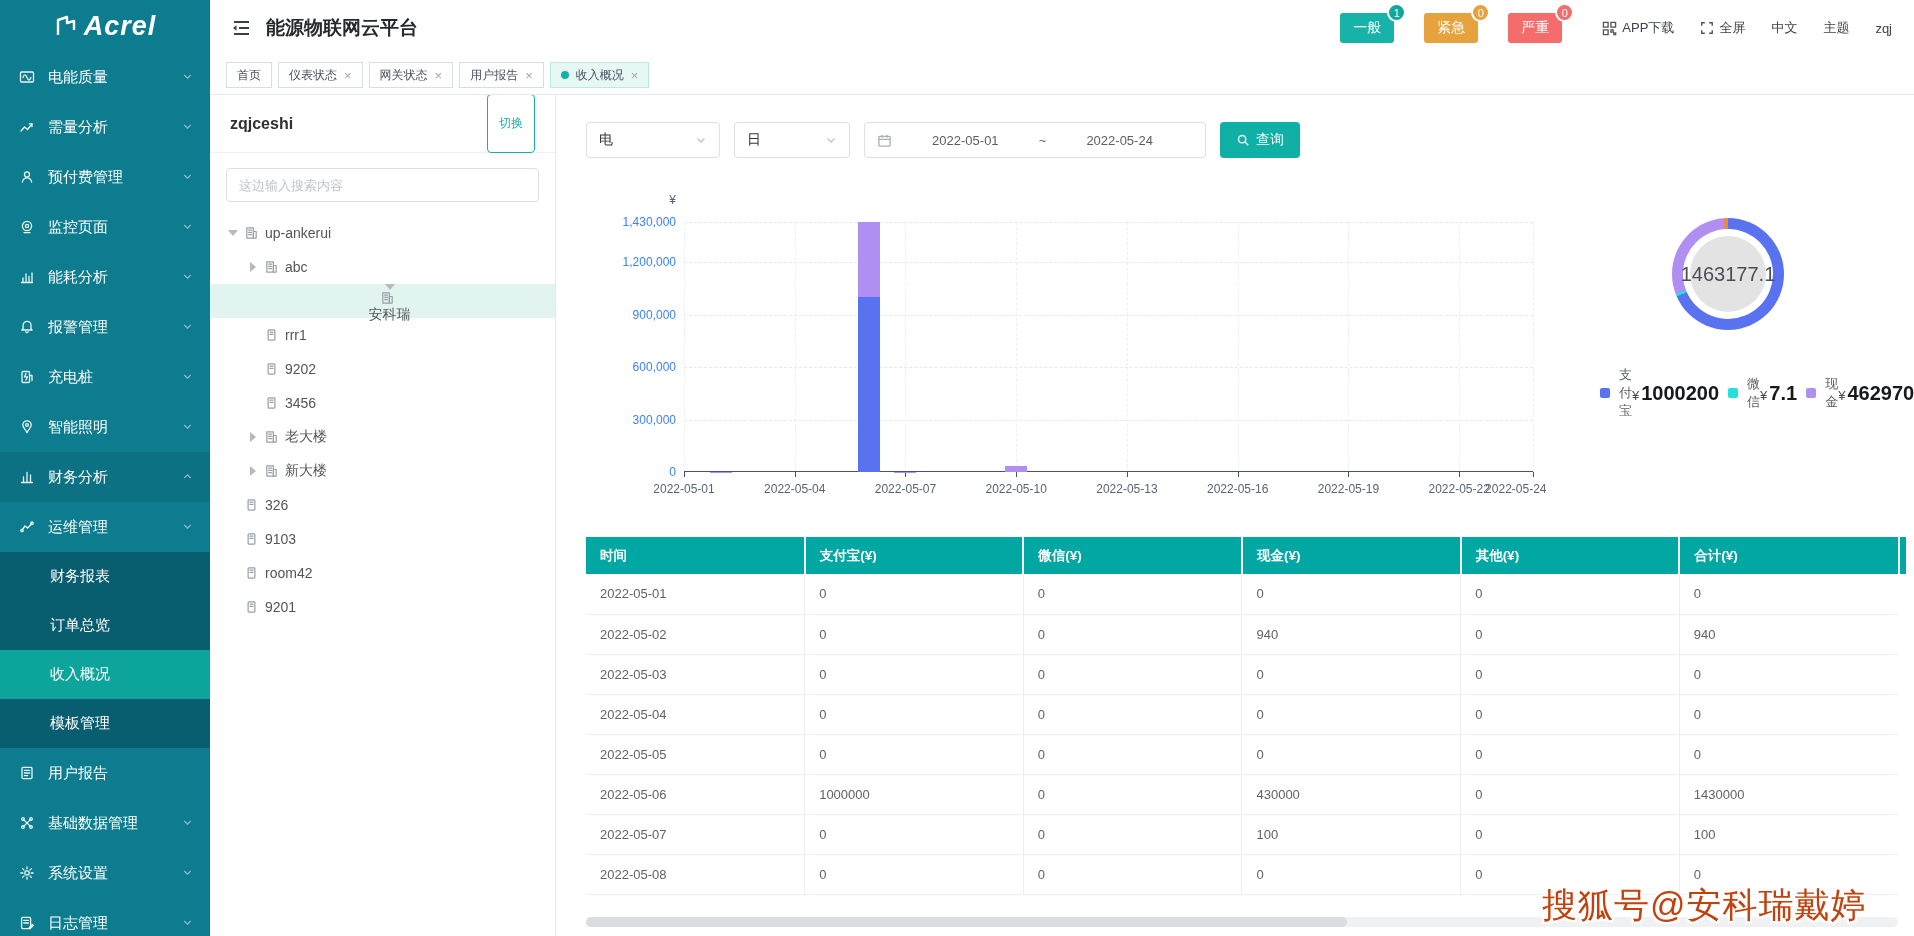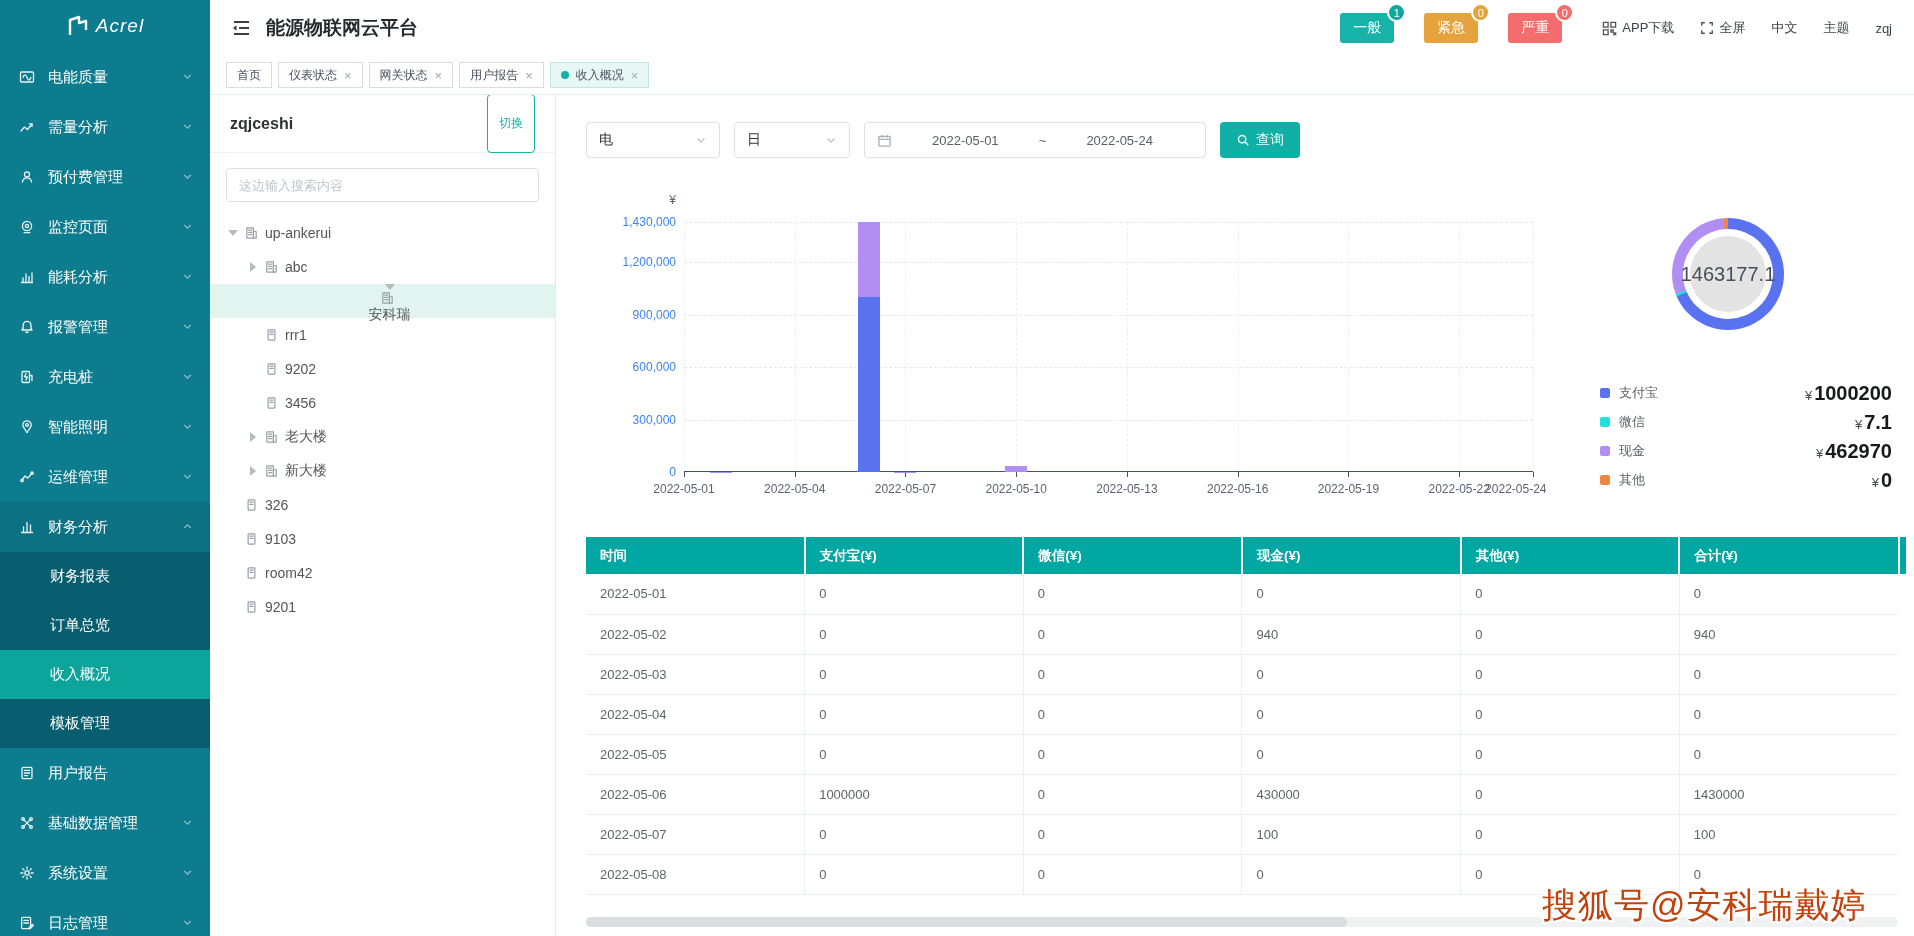--- a/index.html
+++ b/index.html
@@ -4,21 +4,21 @@
 <style>
   * { box-sizing: border-box; margin: 0; padding: 0; }
   html,body { width:1914px; height:936px; overflow:hidden; }
   body { font-family:"Liberation Sans","DejaVu Sans",sans-serif; display:flex; background:#fff; color:#333; }
   .ico { display:inline-flex; align-items:center; justify-content:center; }
   .ico svg { display:block; }
 
   
   .sidebar { width:210px; flex:0 0 210px; background:#0d7c8e; color:#fff; overflow:hidden; }
   .logo { height:52px; display:flex; align-items:center; justify-content:center; gap:6px; }
-  .logo-text { font-size:19px; font-weight:normal; font-style:italic; letter-spacing:1px; }
+  .logo-text { font-size:27px; font-weight:bold; font-style:italic; letter-spacing:1px; }
   .side-item { height:50px; display:flex; align-items:center; padding:0 16px 0 18px; font-size:15px; cursor:pointer; }
   .side-item .ico { width:18px; margin-right:12px; opacity:.92; }
   .side-lbl { flex:0 0 auto; }
   .chev { margin-left:auto; opacity:.65; }
   .side-item.expanded { background:#0c7183; }
   .submenu { background:#085d6e; }
   .sub-item { height:49px; display:flex; align-items:center; padding-left:50px; font-size:15px; cursor:pointer; }
   .sub-item.active { background:#0da49c; }
 
   
@@ -82,21 +82,21 @@
   .xlab { position:absolute; transform:translateX(-50%); font-size:12px; color:#5a6372; white-space:nowrap; }
 
   
   .donut { position:absolute; left:1116px; top:123px; width:112px; height:112px; }
   .ring { position:absolute; inset:0; border-radius:50%; }
   .ring-hole { position:absolute; inset:11px; border-radius:50%; background:#fff; }
   .ring-center { position:absolute; inset:18px; border-radius:50%; background:#e3e3e4; display:flex; align-items:center; justify-content:center; }
   .ring-total { font-size:20px; color:#4a4e55; white-space:nowrap; }
 
   
-  .legend { position:absolute; left:1044px; top:288px; width:292px; display:flex; flex-direction:column; gap:9px; }
+  .legend { position:absolute; left:1044px; top:288px; width:292px; display:flex; flex-direction:row; gap:9px; }
   .lg-row { display:flex; align-items:center; height:20px; }
   .lg-dot { width:10px; height:10px; border-radius:2px; margin-right:9px; flex:0 0 10px; }
   .lg-name { font-size:13px; color:#5a5e66; }
   .lg-val { margin-left:auto; font-size:20px; font-weight:700; color:#17191c; }
   .lg-cur { font-size:13px; font-weight:400; color:#4a4e55; margin-right:2px; }
 
   
   .table-wrap { position:absolute; left:30px; top:442px; width:1312px; }
   table { width:100%; border-collapse:collapse; table-layout:fixed; }
   thead th { background:#01a8a3; color:#fff; font-size:13.5px; font-weight:700; text-align:left; height:37px; padding:0 14px; border-right:2px solid #fff; }
@@ -213,42 +213,42 @@
           <svg width="16" height="16" viewBox="0 0 16 16" fill="none" stroke="#fff" stroke-width="1.3" stroke-linecap="round" stroke-linejoin="round">
             <path d="M8 1.8a4.2 4.2 0 0 1 4.2 4.2c0 2.6-2.6 4.2-4.2 7.6C6.4 10.2 3.8 8.6 3.8 6A4.2 4.2 0 0 1 8 1.8z"></path>
             <circle cx="8" cy="6" r="1.4"></circle>
           </svg>
         </span>
         <span class="side-lbl">智能照明</span>
         <span class="chev"><svg width="13" height="13" viewBox="0 0 16 16" fill="none" stroke="#cfe4e8" stroke-width="1.5">
             <path d="M4 6.2L8 10l4-3.8"></path>
           </svg></span>
       </div>
+      <div class="side-item expanded">
+        <span class="ico ">
+          <svg width="16" height="16" viewBox="0 0 16 16" fill="none" stroke="#fff" stroke-width="1.3" stroke-linecap="round" stroke-linejoin="round">
+            <path d="M2.5 13.5h11M4.5 13V8M8 13V3.5M11.5 13V6"></path>
+          </svg>
+        </span>
+        <span class="side-lbl">财务分析</span>
+        <span class="chev"><svg width="13" height="13" viewBox="0 0 16 16" fill="none" stroke="#cfe4e8" stroke-width="1.5">
+            <path d="M4 9.8L8 6l4 3.8"></path>
+          </svg></span>
+      </div>
       <div class="side-item">
         <span class="ico ">
           <svg width="16" height="16" viewBox="0 0 16 16" fill="none" stroke="#fff" stroke-width="1.3" stroke-linecap="round" stroke-linejoin="round">
             <path d="M3 11l3-4 2.6 2L13 4.5"></path>
             <circle cx="3" cy="11.5" r="1.2"></circle>
             <circle cx="13" cy="4.2" r="1.2"></circle>
           </svg>
         </span>
         <span class="side-lbl">运维管理</span>
         <span class="chev"><svg width="13" height="13" viewBox="0 0 16 16" fill="none" stroke="#cfe4e8" stroke-width="1.5">
             <path d="M4 6.2L8 10l4-3.8"></path>
-          </svg></span>
-      </div>
-      <div class="side-item expanded">
-        <span class="ico ">
-          <svg width="16" height="16" viewBox="0 0 16 16" fill="none" stroke="#fff" stroke-width="1.3" stroke-linecap="round" stroke-linejoin="round">
-            <path d="M2.5 13.5h11M4.5 13V8M8 13V3.5M11.5 13V6"></path>
-          </svg>
-        </span>
-        <span class="side-lbl">财务分析</span>
-        <span class="chev"><svg width="13" height="13" viewBox="0 0 16 16" fill="none" stroke="#cfe4e8" stroke-width="1.5">
-            <path d="M4 9.8L8 6l4 3.8"></path>
           </svg></span>
       </div>
       <div class="submenu">
         <div class="sub-item">财务报表</div>
         <div class="sub-item">订单总览</div>
         <div class="sub-item active">收入概况</div>
         <div class="sub-item">模板管理</div>
       </div>
       <div class="side-item">
         <span class="ico ">

